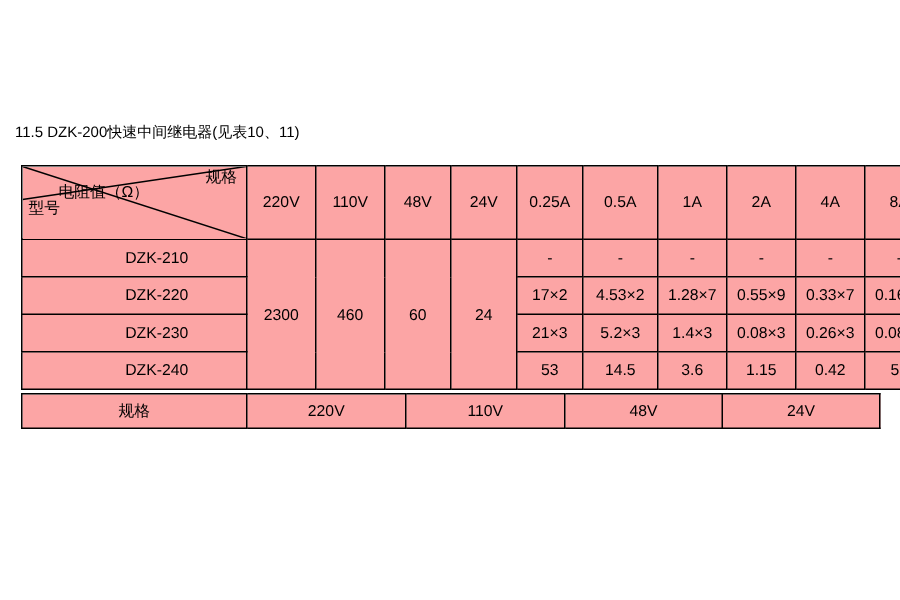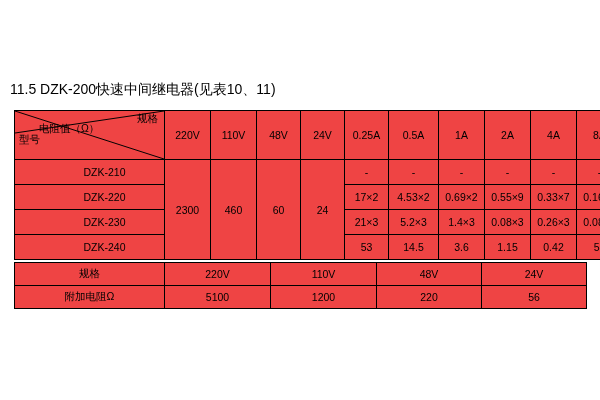--- a/index.html
+++ b/index.html
@@ -17,40 +17,40 @@
   .page {
     position: relative;
     width: 600px;
     height: 400px;
     box-sizing: border-box;
   }
   .doc-title {
     position: absolute;
     left: 10px;
     top: 82px;
-    font-size: 14px;
+    font-size: 10px;
     line-height: 14px;
     color: #000;
     white-space: nowrap;
   }
 
   
   table.grid {
     border-collapse: collapse;
     table-layout: fixed;
   }
   table.grid td, table.grid th {
     border: 1px solid #000;
     font-size: 10.5px;
     font-weight: normal;
     text-align: center;
     vertical-align: middle;
     padding: 0;
     color: #000;
-    background: #ef4444;
+    background: #fca5a5;
   }
 
   #main-table {
     position: absolute;
     left: 14px;
     top: 110px;
     width: 572px;
   }
   #main-table td { height: 24px; }
 
@@ -157,21 +157,21 @@
         <td>-</td>
         <td>-</td>
         <td>-</td>
         <td>-</td>
       </tr>
 
       <tr>
         <td class="model-cell">DZK-220</td>
         <td>17×2</td>
         <td>4.53×2</td>
-        <td>0.69×2</td>
+        <td>1.28×7</td>
         <td>0.55×9</td>
         <td>0.33×7</td>
         <td>0.16×2</td>
       </tr>
 
       <tr>
         <td class="model-cell">DZK-230</td>
         <td>21×3</td>
         <td>5.2×3</td>
         <td>1.4×3</td>
@@ -201,23 +201,16 @@
         <col style="width:105px">
     </colgroup>
     <tbody>
       <tr>
         <td>规格</td>
         <td>220V</td>
         <td>110V</td>
         <td>48V</td>
         <td>24V</td>
       </tr>
-      <tr>
-        <td>附加电阻Ω</td>
-        <td>5100</td>
-        <td>1200</td>
-        <td>220</td>
-        <td>56</td>
-      </tr>
     </tbody>
   </table>
 
 </div>
 
 </body></html>

